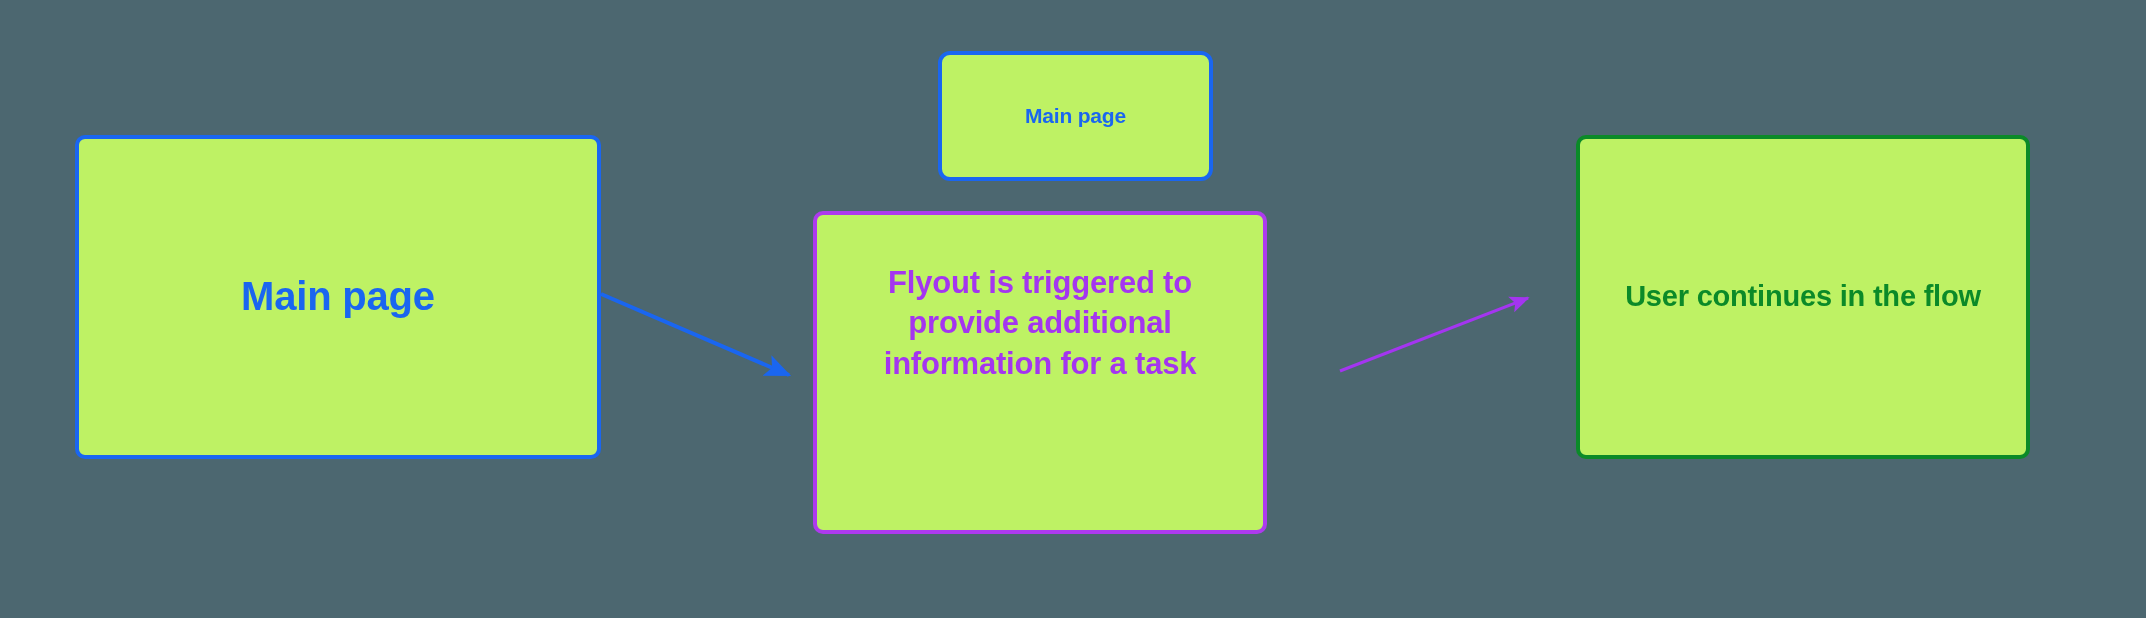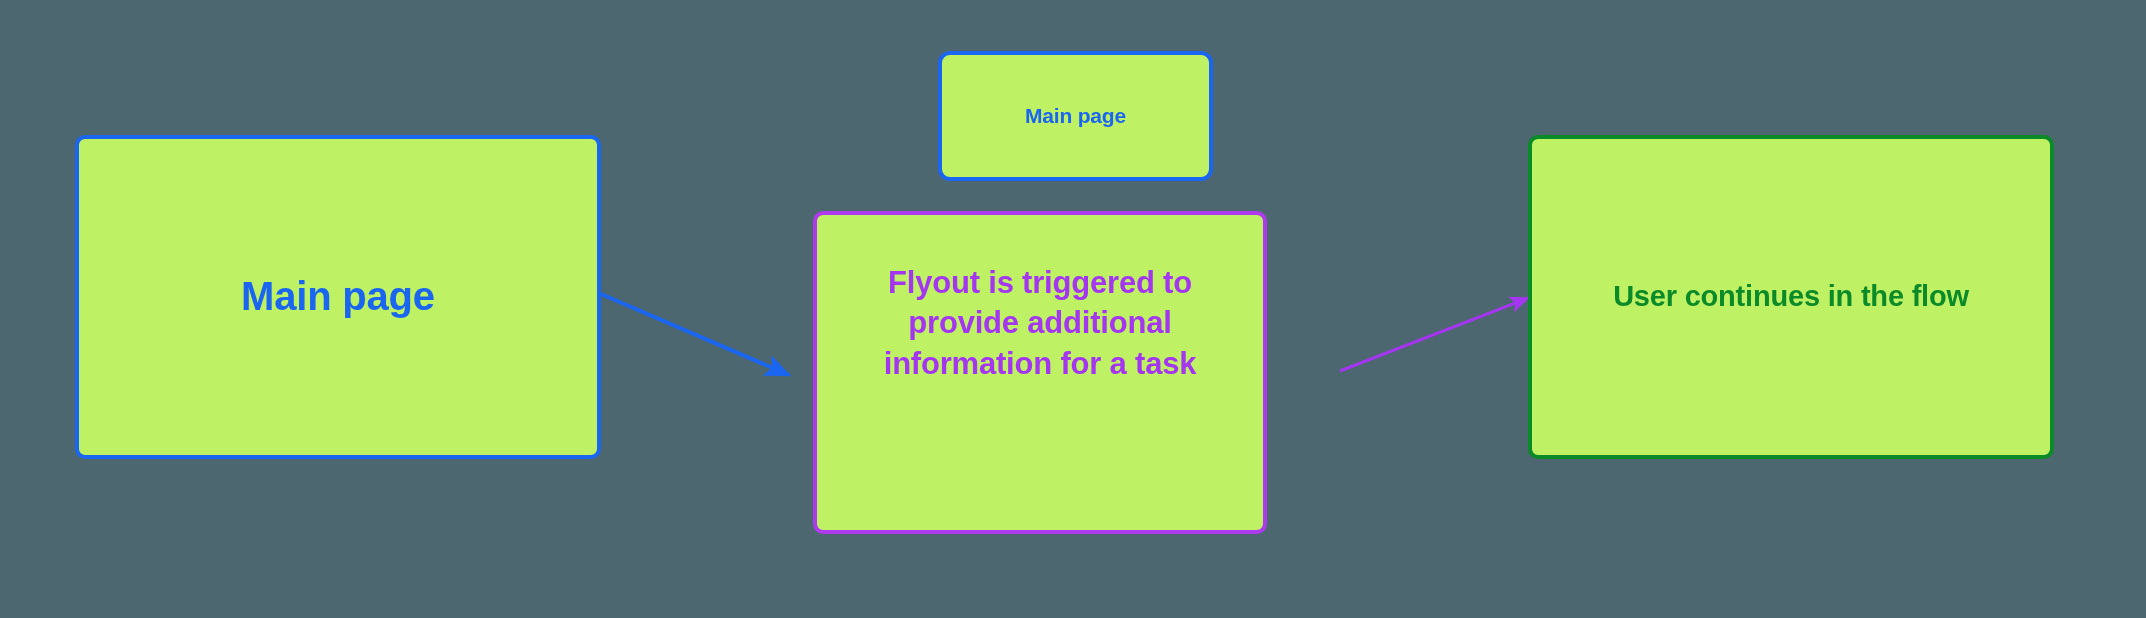--- a/index.html
+++ b/index.html
@@ -77,23 +77,23 @@
   }
   #node-flyout .node-label {
     color: #a435f0;
     font-size: 31px;
     line-height: 1.30;
     padding: 0 22px;
   }
 
   
   #node-user-continues {
-    left: 1528px;
+    left: 1576px;
     top: 135px;
-    width: 526px;
+    width: 454px;
     height: 324px;
     border-width: 4px;
     border-color: #0b8a28;
   }
   #node-user-continues .node-label {
     color: #0b8a28;
     font-size: 29px;
   }
 
   #edges {

